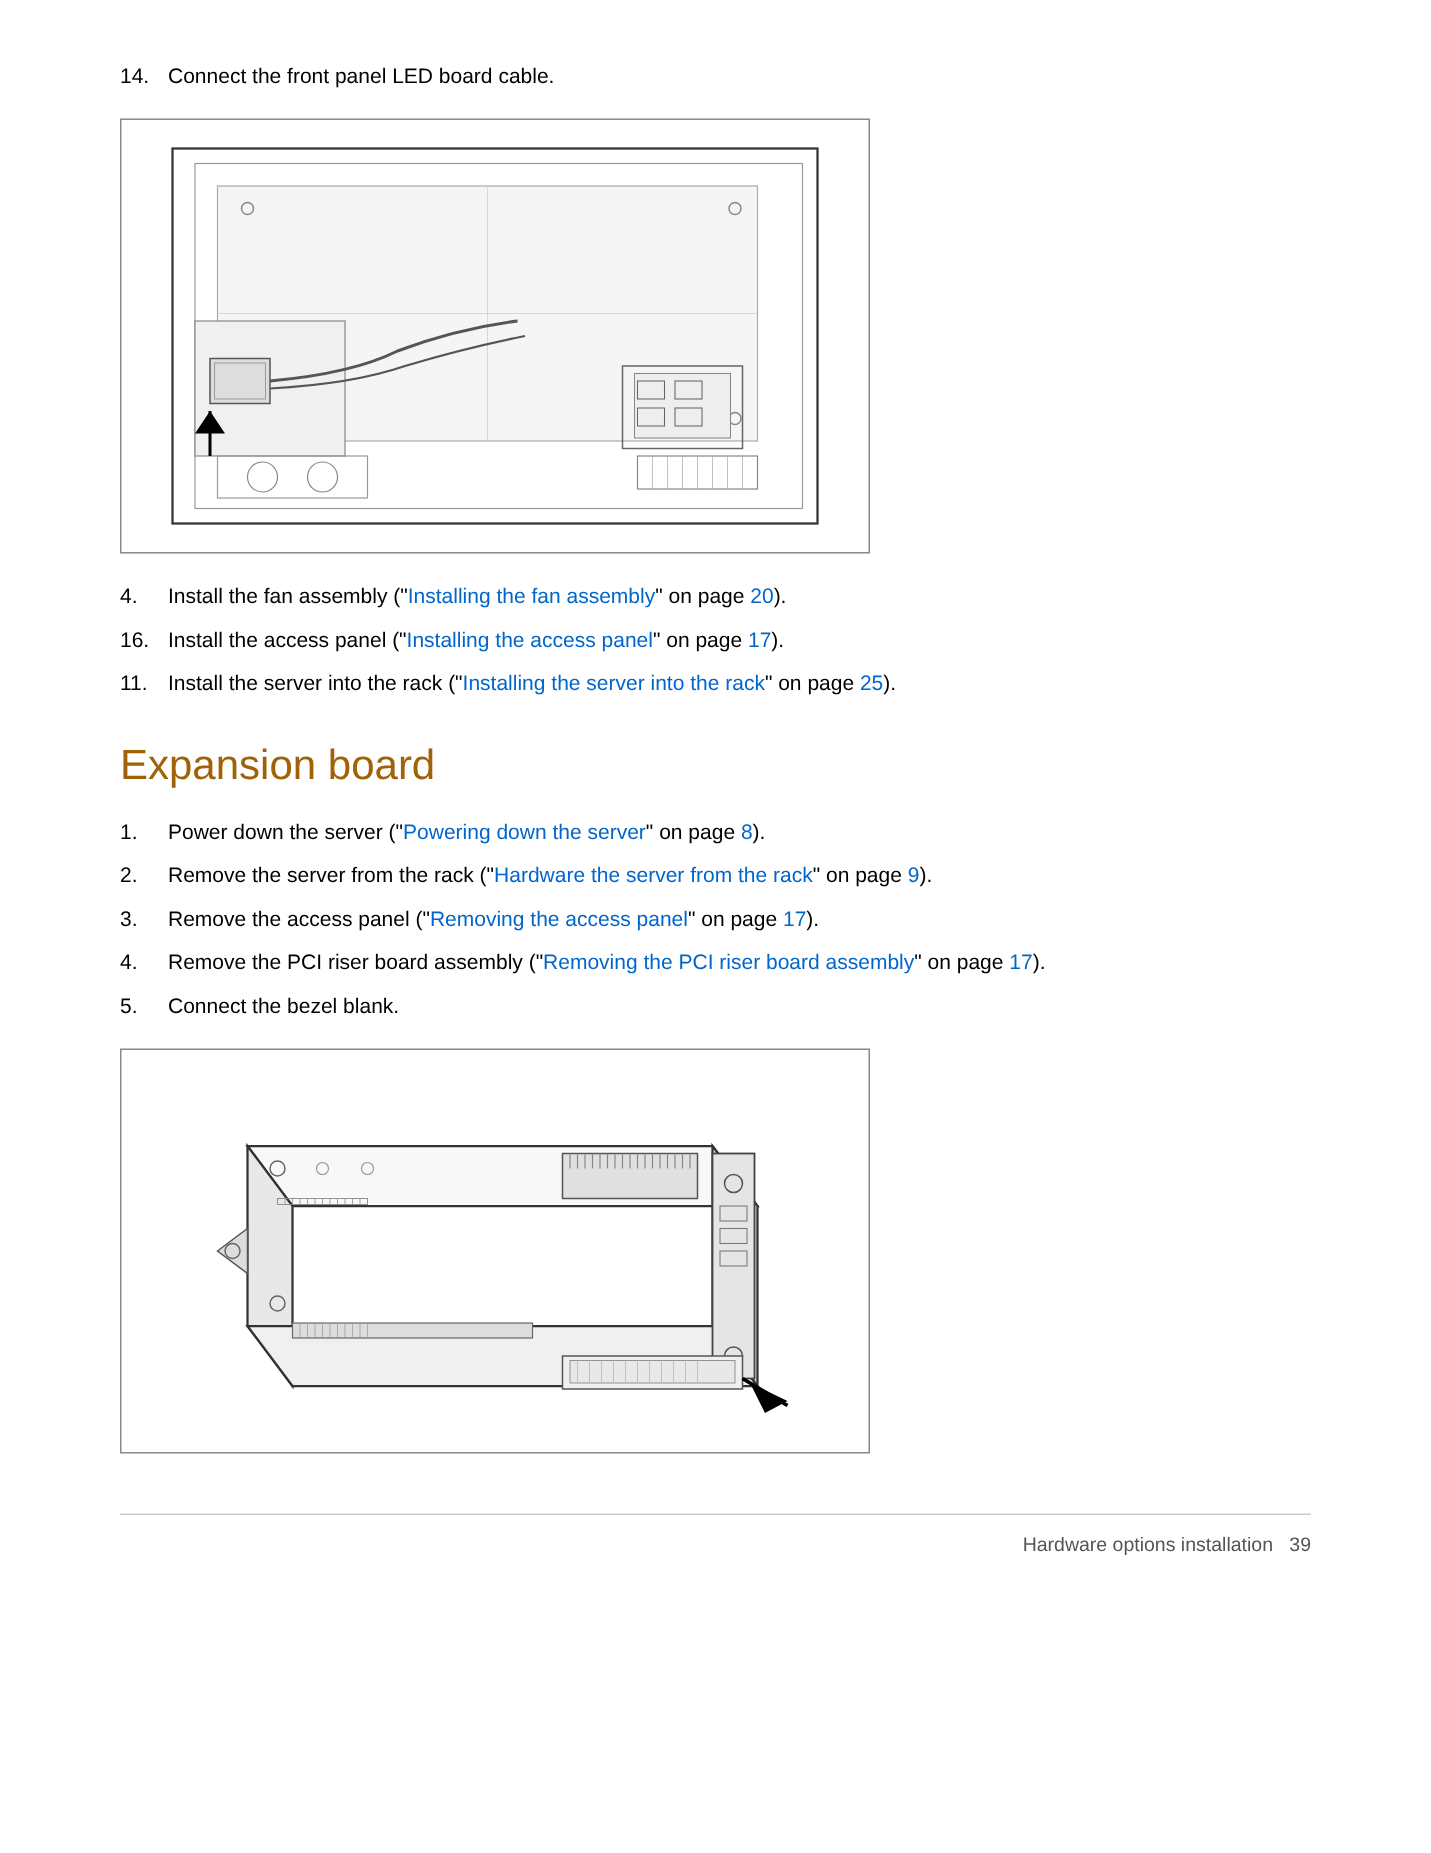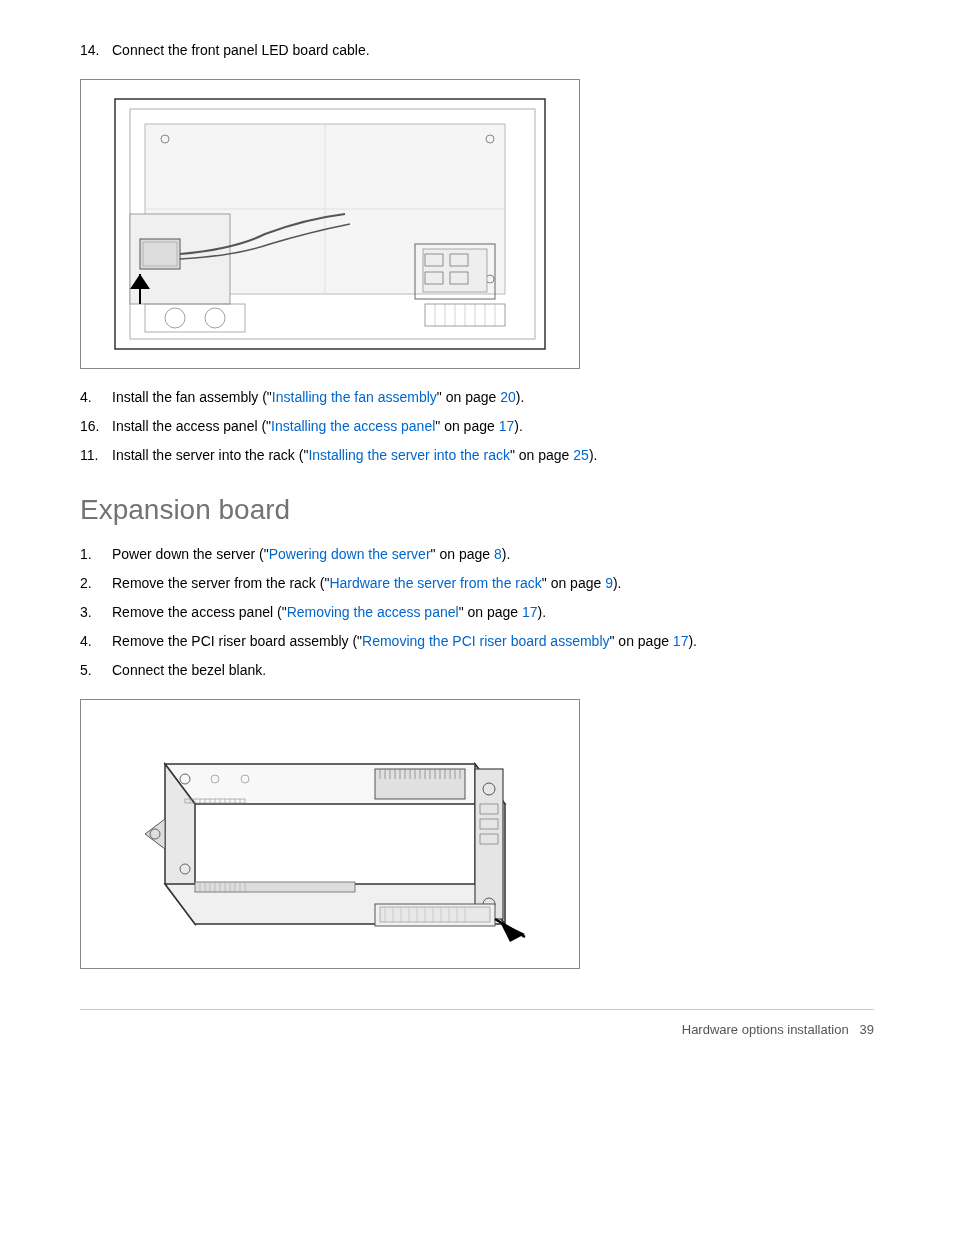--- a/index.html
+++ b/index.html
@@ -24,21 +24,21 @@
     }
     .step-text {
       flex: 1;
     }
     a, .link {
       color: #0066cc;
       text-decoration: none;
     }
     .section-title {
       font-size: 28px;
-      color: #737373;
+      color: #a16207;
       font-weight: normal;
       margin: 28px 0 18px 0;
       border-bottom: none;
     }
     .diagram-box {
       border: 1px solid #888;
       margin: 18px 0 18px 0;
       background: #fff;
       display: flex;
       align-items: center;

